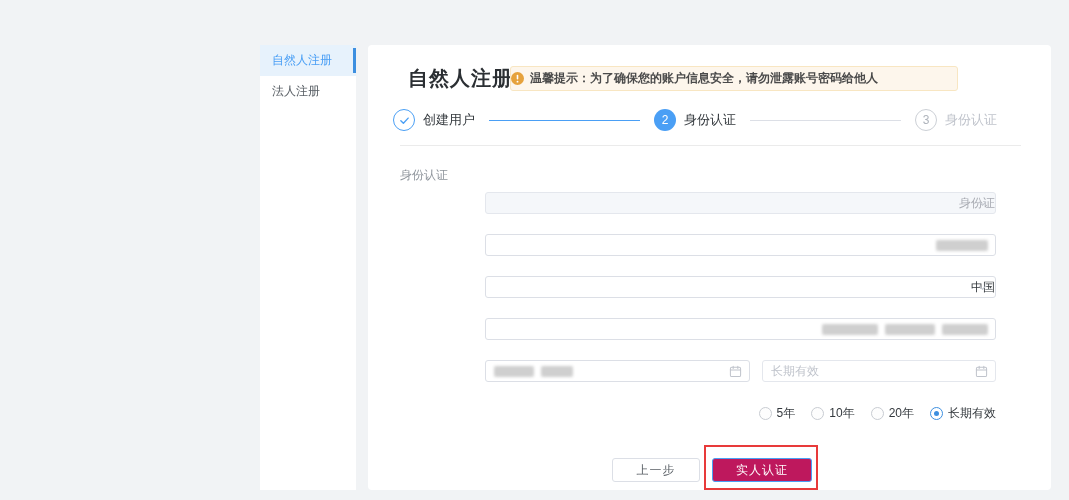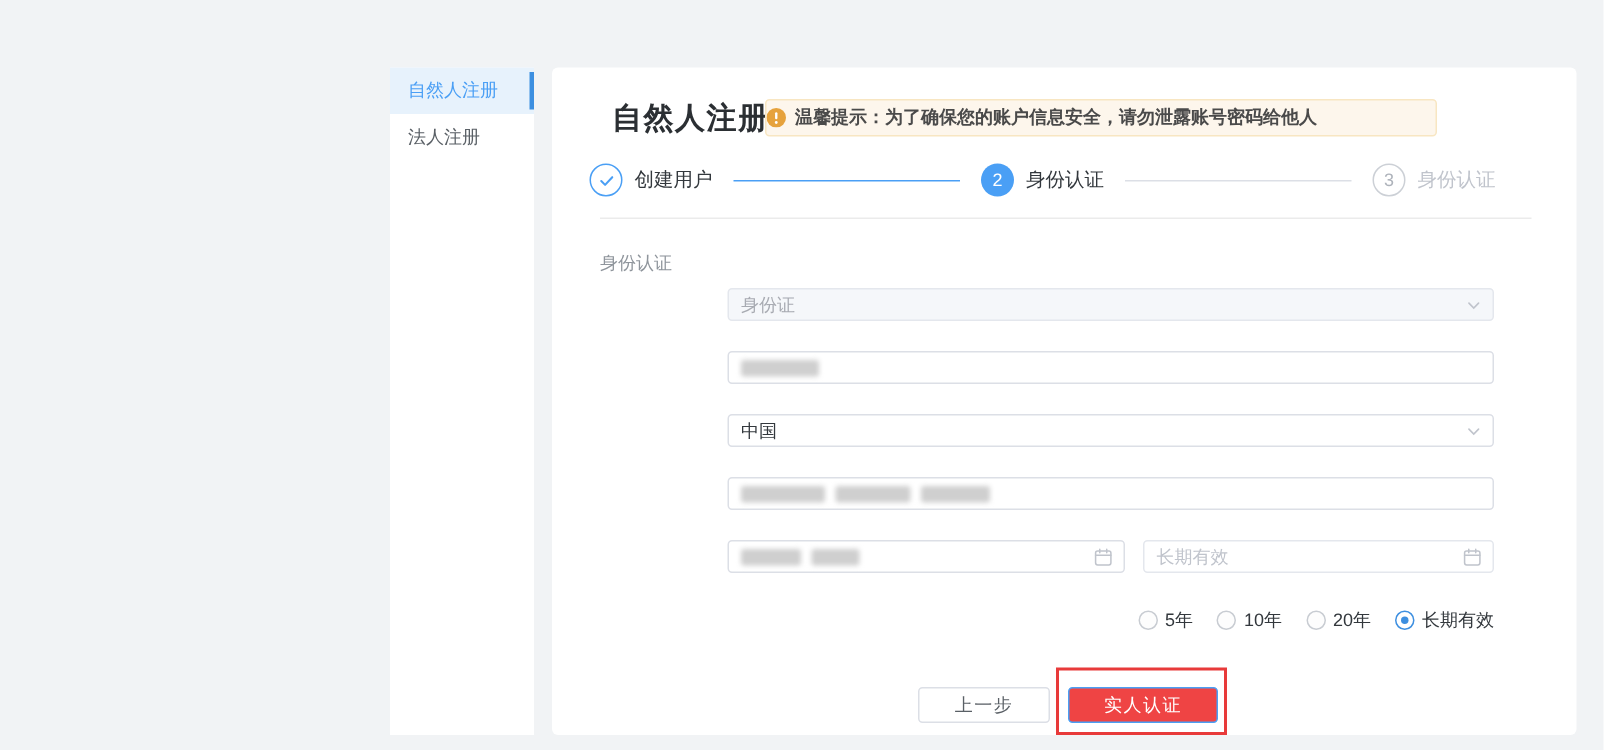--- a/index.html
+++ b/index.html
@@ -78,21 +78,21 @@
   .section-label{position:absolute;left:32px;top:122px;font-size:12px;color:#8f959c;}
 
   
   .form-row{position:absolute;left:0;height:22px;}
   .row-0{top:147px;} .row-1{top:189px;} .row-2{top:231px;} .row-3{top:273px;} .row-4{top:315px;}
   .control{
     position:absolute;left:117px;top:0;height:22px;box-sizing:border-box;
     border:1px solid #dcdfe6;border-radius:3px;background:#fff;
     display:flex;align-items:center;font-size:12px;color:#33383d;
   }
-  .control.full{width:511px;}
+  .control.full{width:511px;justify-content:flex-end;}
   .control .val{margin-left:8px;white-space:nowrap;}
   .control.disabled{background:#f5f7fa;border-color:#e4e7ed;color:#a8abb2;}
   .chevron{position:absolute;right:7px;top:5px;width:11px;height:11px;}
   .cal{position:absolute;right:7px;top:4px;width:13px;height:13px;}
   .date-1{width:265px;}
   .date-2{left:394px;width:234px;border-color:#e4e7ed;}
   .placeholder{color:#c0c4cc;margin-left:8px;}
 
   
   .blob{height:11px;background:#cfcfcf;border-radius:2px;filter:blur(1.6px);margin-right:7px;}
@@ -110,21 +110,21 @@
     content:"";position:absolute;left:3px;top:3px;width:5px;height:5px;border-radius:50%;background:#3d8fe0;
   }
 
   
   .btn{
     position:absolute;top:413px;height:24px;border-radius:3px;font-size:12px;
     display:flex;align-items:center;justify-content:center;cursor:pointer;box-sizing:border-box;
     letter-spacing:1px;
   }
   .btn-prev{left:244px;width:88px;background:#fff;border:1px solid #dcdfe6;color:#5a6066;}
-  .btn-submit{left:344px;width:100px;background:#ef4444;color:#fff;border:1px solid #4a9ff5;}
+  .btn-submit{left:344px;width:100px;background:#be185d;color:#fff;border:1px solid #4a9ff5;}
 
   .annotation{
     position:absolute;left:336px;top:400px;width:114px;height:45px;
     border:2px solid #e83a3a;box-sizing:border-box;pointer-events:none;
   }
 </style>
 </head>
 <body>
 
 <div class="stage">

